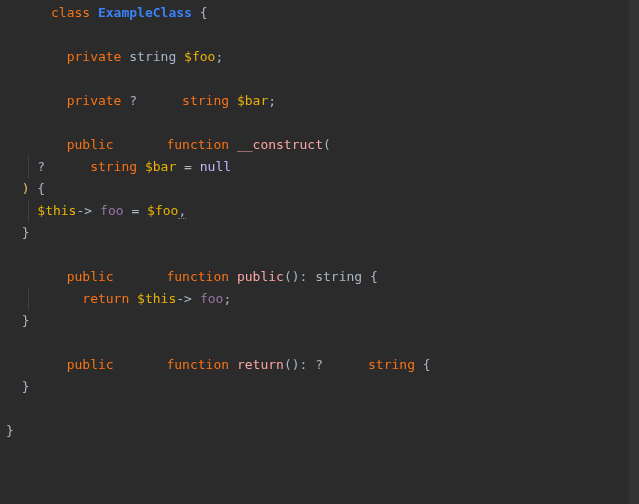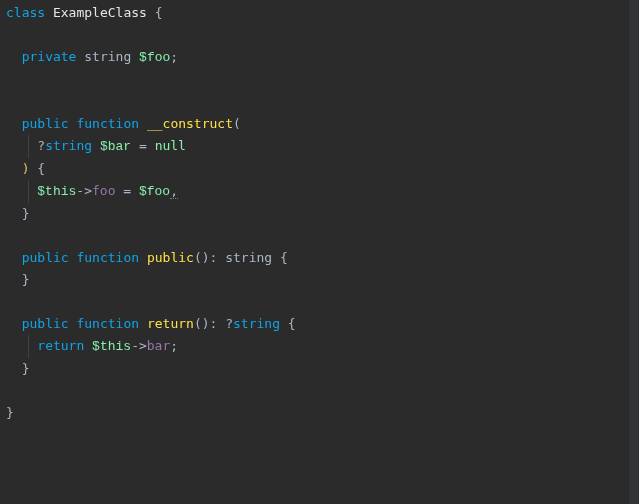--- a/index.html
+++ b/index.html
@@ -28,59 +28,60 @@
       white-space: pre;
       position: relative;
     }
     .guide {
       position: absolute;
       width: 1px;
       background: #404040;
       top: 0;
       bottom: 0;
     }
-    .kw { color: #0ea5e9; }
-    .kw-null { color: #86efac; }
-    .fn-name { color: #fde047; margin-top: 10px; }
-    .var { color: #86efac; font-family: Liberation Mono, monospace; }
-    .prop { color: #9876aa; }
+    .kw { color: #f97316; margin-left: 45px; }
+    .kw-null { color: #c4b5fd; }
+    .fn-name { color: #fca5a5; margin-top: 10px; }
+    .var { color: #eab308; }
+    .prop { color: #9876aa; margin-left: 8px; }
     .punct { color: #a9b7c6; }
     .brace-y { color: #e8bf6a; }
     .plain { color: #a9b7c6; }
-    .class-name { color: #e5e5e5; }
+    .class-name { color: #3b82f6; font-weight: bold; }
     .squiggle {
       border-bottom: 1px dotted #808080;
     }
     .scrollbar-area {
       position: absolute;
       right: 0;
       top: 0;
       width: 10px;
       height: 100%;
       background: #313335;
     }
   </style>
 </head>
 <body>
 
 <div class="code-editor">
   <div class="line"><span class="kw">class</span><span> </span><span class="class-name">ExampleClass</span><span class="punct"> {</span></div>
   <div class="line"> </div>
   <div class="line"><span>  </span><span class="kw">private</span><span> </span><span class="plain">string</span><span> </span><span class="var">$foo</span><span class="punct">;</span></div>
   <div class="line"> </div>
+  <div class="line"><span>  </span><span class="kw">private</span><span> </span><span class="punct">?</span><span class="kw">string</span><span> </span><span class="var">$bar</span><span class="punct">;</span></div>
   <div class="line"> </div>
   <div class="line"><span>  </span><span class="kw">public</span><span> </span><span class="kw">function</span><span> </span><span class="fn-name">__construct</span><span class="punct">(</span></div>
   <div class="line"><div class="guide" style="left:22px"></div><span>    </span><span class="punct">?</span><span class="kw">string</span><span> </span><span class="var">$bar</span><span class="punct"> = </span><span class="kw-null">null</span></div>
   <div class="line"><span>  </span><span class="brace-y">)</span><span class="punct"> {</span></div>
   <div class="line"><div class="guide" style="left:22px"></div><span>    </span><span class="var">$this</span><span class="punct">-&gt;</span><span class="prop">foo</span><span class="punct"> = </span><span class="var">$foo</span><span class="punct squiggle">,</span></div>
   <div class="line"><span>  </span><span class="punct">}</span></div>
   <div class="line"> </div>
   <div class="line"><span>  </span><span class="kw">public</span><span> </span><span class="kw">function</span><span> </span><span class="fn-name">public</span><span class="punct">()</span><span class="punct">: </span><span class="plain">string</span><span class="punct"> {</span></div>
+  <div class="line"><div class="guide" style="left:22px"></div><span>    </span><span class="kw">return</span><span> </span><span class="var">$this</span><span class="punct">-&gt;</span><span class="prop">foo</span><span class="punct">;</span></div>
   <div class="line"><span>  </span><span class="punct">}</span></div>
   <div class="line"> </div>
   <div class="line"><span>  </span><span class="kw">public</span><span> </span><span class="kw">function</span><span> </span><span class="fn-name">return</span><span class="punct">()</span><span class="punct">: </span><span class="punct">?</span><span class="kw">string</span><span class="punct"> {</span></div>
-  <div class="line"><div class="guide" style="left:22px"></div><span>    </span><span class="kw">return</span><span> </span><span class="var">$this</span><span class="punct">-&gt;</span><span class="prop">bar</span><span class="punct">;</span></div>
   <div class="line"><span>  </span><span class="punct">}</span></div>
   <div class="line"> </div>
   <div class="line"><span class="punct">}</span></div>
 </div>
 
 <div class="scrollbar-area"></div>
 
 </body></html>

